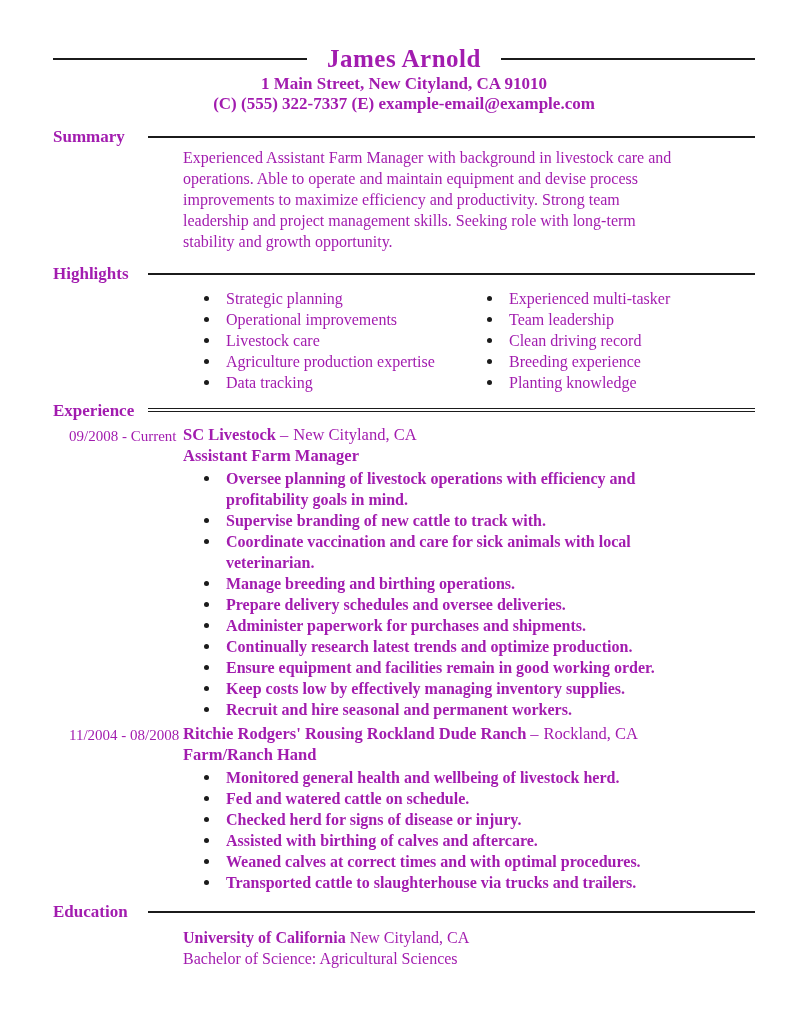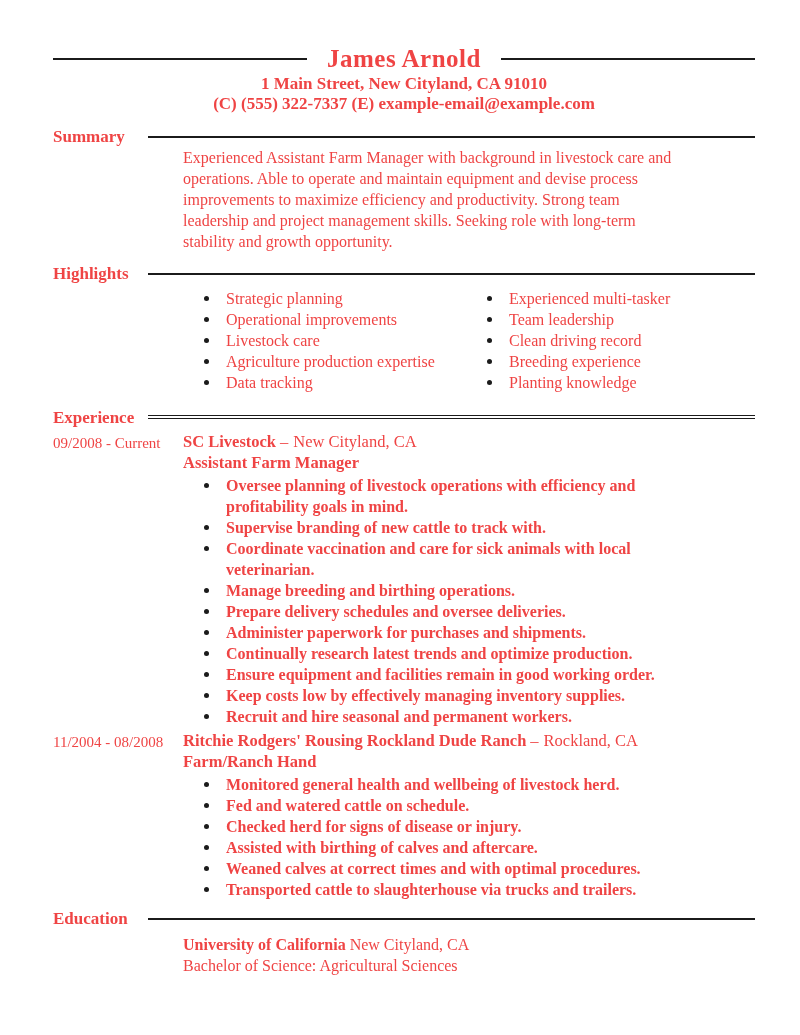--- a/index.html
+++ b/index.html
@@ -2,21 +2,21 @@
 <html><head>
 <meta charset="utf-8">
 <style>
   html, body { margin: 0; padding: 0; background: #ffffff; }
   .page {
     position: relative;
     width: 800px;
     height: 1035px;
     background: #ffffff;
     font-family: "Liberation Serif", "DejaVu Serif", serif;
-    color: #ef4444;
+    color: #a21caf;
     overflow: hidden;
   }
   .inner {
     position: absolute;
     left: 53px;
     top: 0;
     width: 702px;
   }
 
   
@@ -49,21 +49,21 @@
     flex-shrink: 0;
     font-size: 17px;
     font-weight: bold;
     line-height: 20px;
   }
   .section-rule { flex: 1; height: 0; border-top: 2px solid #1b1b1b; margin-top: 9px; }
   .section-rule.double { border-top: 4px double #1b1b1b; margin-top: 7px; }
 
   .head-summary    { margin-top: 13px; }
   .head-highlights { margin-top: 12px; }
-  .head-experience { margin-top: 15px; }
+  .head-experience { margin-top: 8px; }
   .head-education  { margin-top: 9px; }
   .summary-text {
     margin: 0 0 0 130px;
     font-size: 16px;
     line-height: 21px;
     white-space: pre-line;
     width: 590px;
   }
 
   ul.blist { margin: 0; padding: 0; list-style: none; }
@@ -87,21 +87,21 @@
 
   
   .hl-cols { display: flex; margin: 4px 0 0 130px; }
   .hl-left  { width: 283px; flex-shrink: 0; }
   .hl-right { flex: 1; }
 
   
   .job { position: relative; margin-top: 3px; }
   .job-dates {
     position: absolute;
-    left: 0;
+    left: 16px;
     top: 2px;
     font-size: 15px;
     line-height: 20px;
   }
   .job-main { margin-left: 130px; }
   .job-company-line { font-size: 16.5px; line-height: 21px; }
   .company-name { font-weight: bold; }
   .company-sep { margin: 0 5px 0 4px; }
   .job-role { font-size: 16.5px; font-weight: bold; line-height: 21px; }
   .job .blist { margin-top: 2px; font-weight: bold; }

